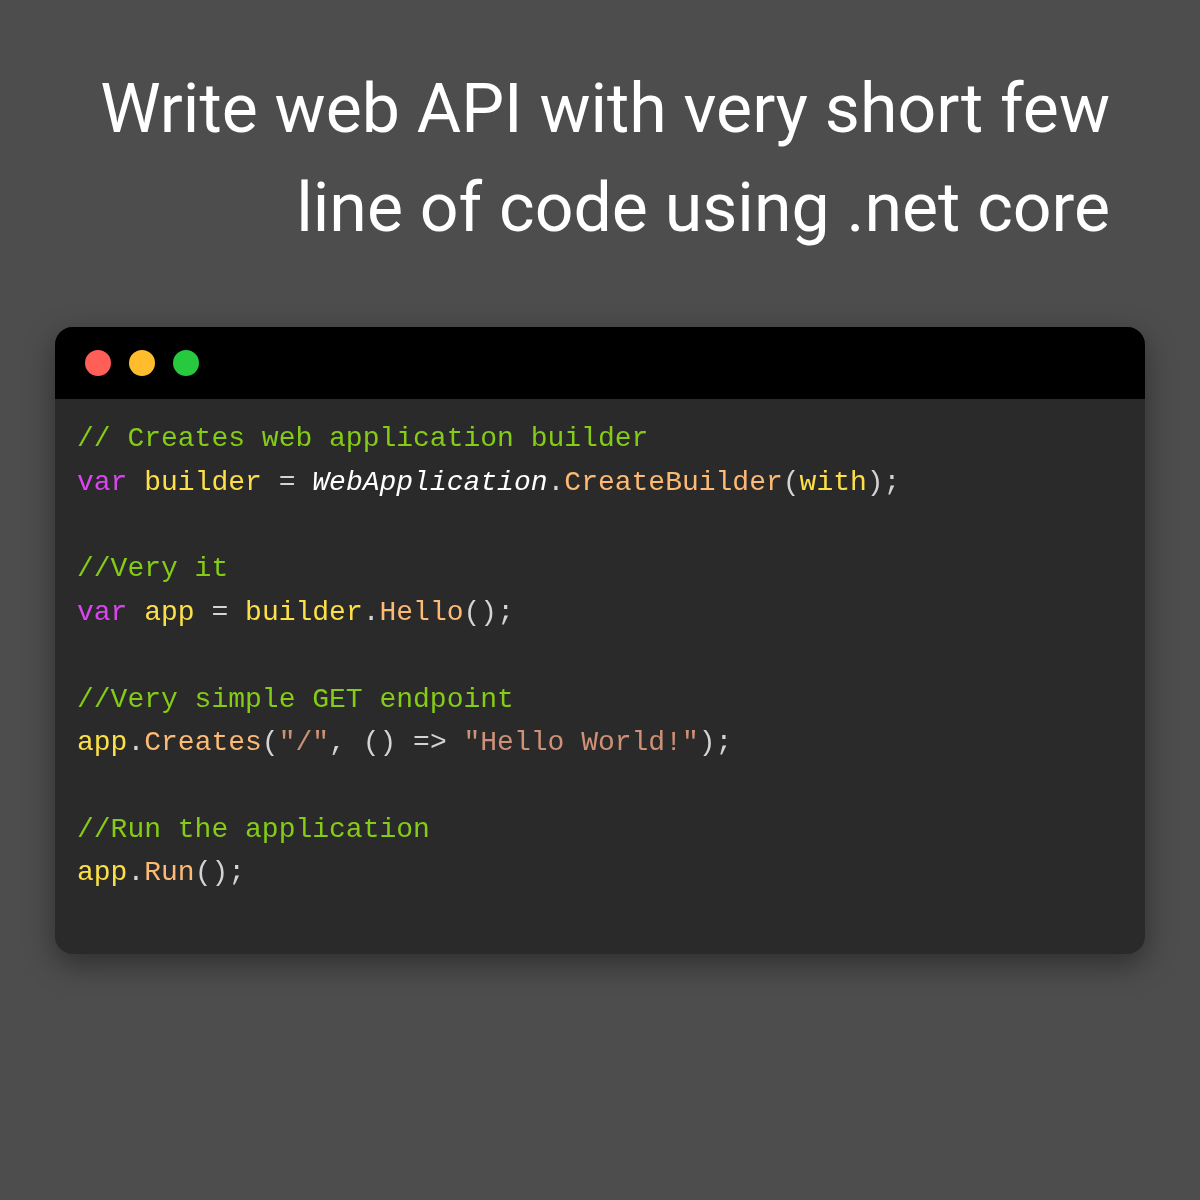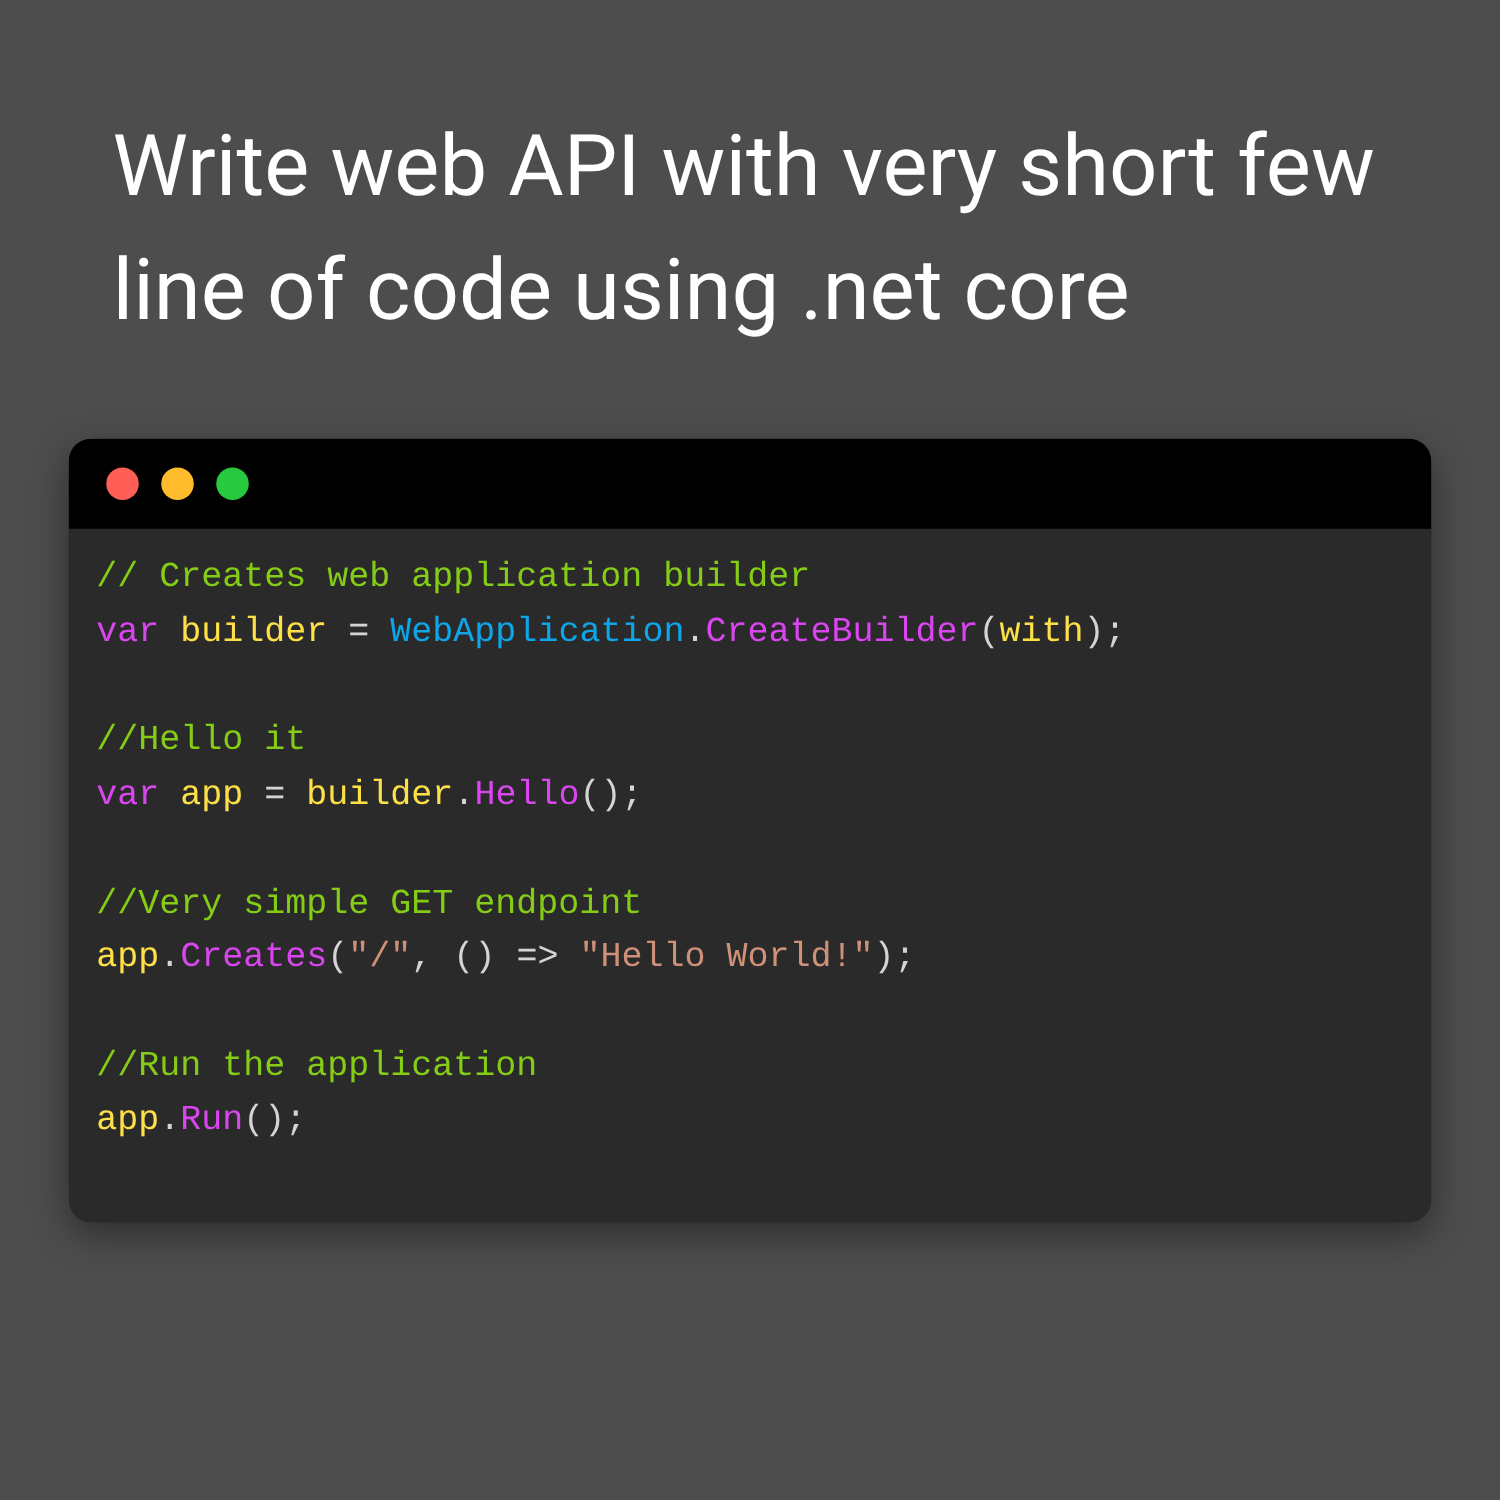--- a/index.html
+++ b/index.html
@@ -7,24 +7,23 @@
     width: 1200px;
     height: 1200px;
     background: #4d4d4d;
     font-family: -apple-system, BlinkMacSystemFont, "Segoe UI", Roboto, Helvetica, Arial, sans-serif;
     overflow: hidden;
   }
   .page-title {
     color: #ffffff;
     font-size: 68px;
     font-weight: 400;
-    text-align: left;
+    text-align: right;
     padding: 60px 90px 0 90px;
     line-height: 1.45;
-    margin-top: 24px;
   }
   .code-window {
     margin: 70px 55px 0 55px;
     background: #2a2a2a;
     border-radius: 18px;
     overflow: hidden;
     box-shadow: 0 10px 30px rgba(0,0,0,0.4);
   }
   .titlebar {
     background: #000000;
@@ -47,40 +46,40 @@
     font-family: "SFMono-Regular", Consolas, "Liberation Mono", Menlo, monospace;
     font-size: 28px;
     line-height: 1.55;
     white-space: pre;
     color: #d4d4d4;
   }
   
   .tok-comment { color: #84cc16; }
   .tok-keyword { color: #d946ef; }
   .tok-ident   { color: #fde047; }
-  .tok-type    { color: #0ea5e9; }
-  .tok-method  { color: #d946ef; }
+  .tok-type    { color: #ffffff; font-style: italic; }
+  .tok-method  { color: #fdba74; }
   .tok-string  { color: #ce9178; }
   .tok-punct   { color: #d4d4d4; }
 </style>
 </head>
 <body>
 
 <div class="page-title">Write web API with very short few line of code using .net core</div>
 
 <div class="code-window">
   <div class="titlebar">
     <div class="dot dot-red"></div>
     <div class="dot dot-yellow"></div>
     <div class="dot dot-green"></div>
   </div>
   <div class="code-body"><span class="tok-comment">// Creates web application builder</span>
 <span class="tok-keyword">var</span><span> </span><span class="tok-ident">builder</span><span class="tok-punct"> = </span><span class="tok-type">WebApplication</span><span class="tok-punct">.</span><span class="tok-method">CreateBuilder</span><span class="tok-punct">(</span><span class="tok-ident">with</span><span class="tok-punct">);</span>
 
-<span class="tok-comment">//Hello it</span>
+<span class="tok-comment">//Very it</span>
 <span class="tok-keyword">var</span><span> </span><span class="tok-ident">app</span><span class="tok-punct"> = </span><span class="tok-ident">builder</span><span class="tok-punct">.</span><span class="tok-method">Hello</span><span class="tok-punct">();</span>
 
 <span class="tok-comment">//Very simple GET endpoint</span>
 <span class="tok-ident">app</span><span class="tok-punct">.</span><span class="tok-method">Creates</span><span class="tok-punct">(</span><span class="tok-string">"/"</span><span class="tok-punct">, () =&gt; </span><span class="tok-string">"Hello World!"</span><span class="tok-punct">);</span>
 
 <span class="tok-comment">//Run the application</span>
 <span class="tok-ident">app</span><span class="tok-punct">.</span><span class="tok-method">Run</span><span class="tok-punct">();</span></div>
 </div>
 
 </body></html>

